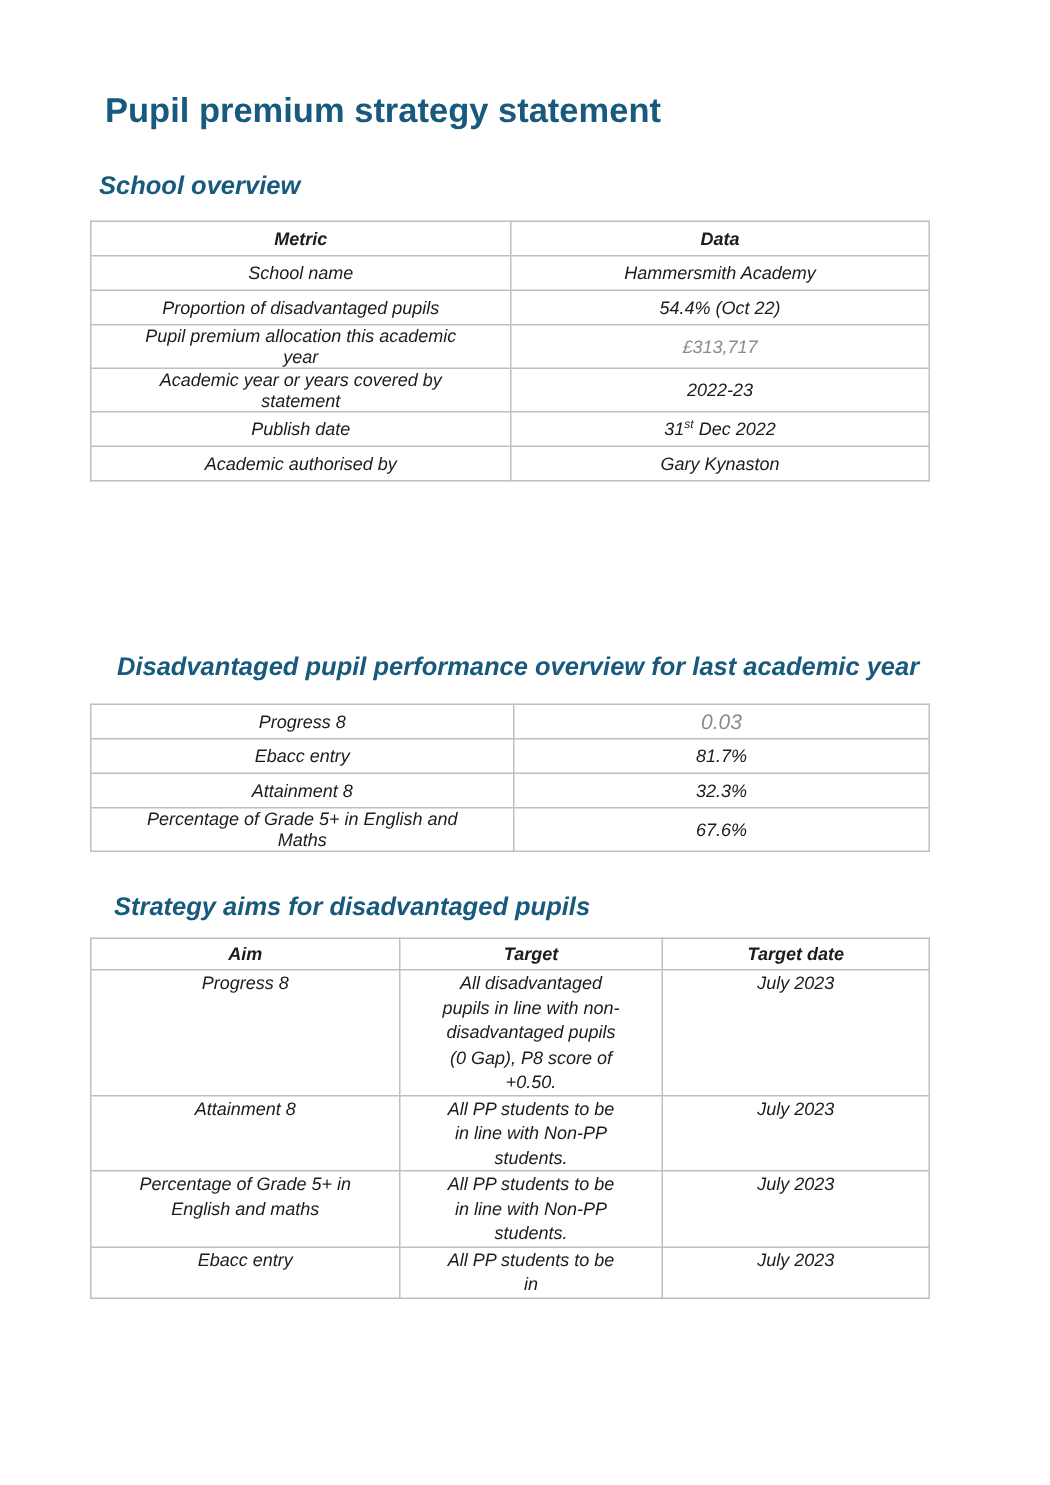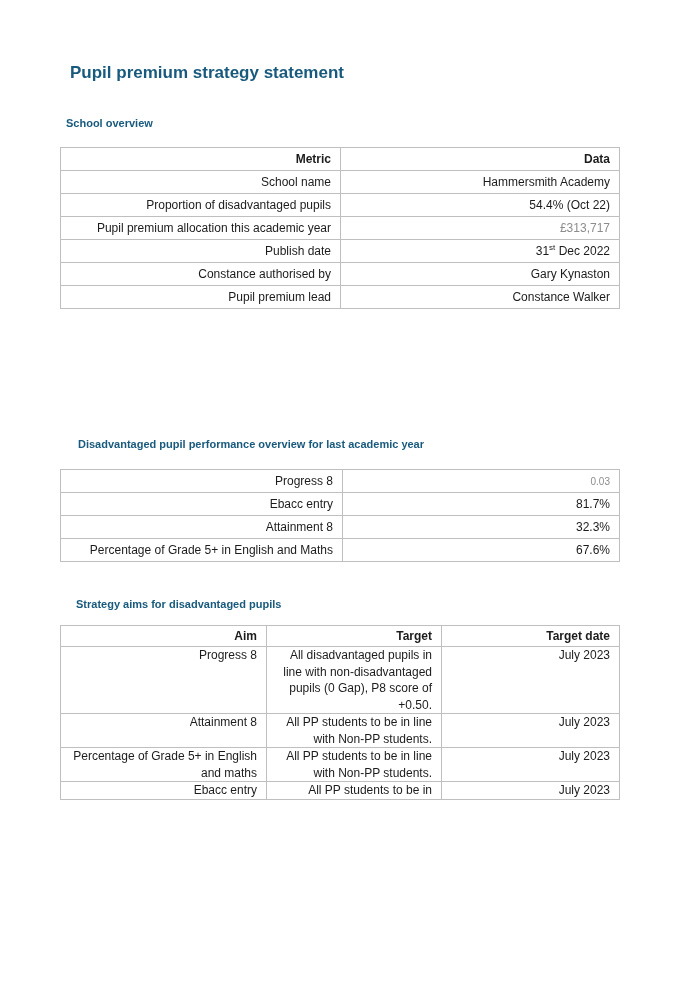--- a/index.html
+++ b/index.html
@@ -16,70 +16,72 @@
     height:990px;
     background:#ffffff;
     font-family:"Liberation Sans", sans-serif;
     color:var(--text);
     overflow:hidden;
   }
   .doc-title{
     position:absolute;
     left:70px; top:62px;
     margin:0;
-    font-size:17px;
+    font-size:23px;
     line-height:22px;
     font-weight:bold;
     color:var(--heading);
   }
   .section-heading{
     position:absolute;
     left:66px;
     margin:0;
-    font-size:11px;
+    font-size:17px;
     line-height:15px;
     font-weight:bold;
     color:var(--heading);
+    font-style:italic;
   }
   .h-overview{top:116px;}
   .h-performance{top:437px;margin-left:12px;}
   .h-aims{top:597px;margin-left:10px;}
 
   table.tbl{
     position:absolute;
     left:60px;
     width:559px;
     border-collapse:collapse;
     table-layout:fixed;
     font-size:12px;
     color:var(--text);
   }
   table.tbl th, table.tbl td{
     border:1px solid var(--border);
-    padding:0 9px;
-    text-align:right;
+    padding:0 26px;
+    text-align:center;
     overflow:hidden;
+    font-style:italic;
   }
   .tbl-overview{top:147px;}
   .tbl-overview th, .tbl-overview td{height:23px; vertical-align:middle;}
   .tbl-overview th{font-weight:bold;}
 
   .tbl-performance{top:469px;}
   .tbl-performance td{height:23px; vertical-align:middle;}
 
   .tbl-aims{top:625px;}
   .tbl-aims th{height:21px; vertical-align:middle; font-weight:bold;}
   .tbl-aims td{
     vertical-align:top;
     padding:3px 9px 3px 9px;
     line-height:16.5px;
   }
 
   td.muted{color:var(--muted);margin-left:41px;}
-  td.small{font-size:10px;}
+  td.small{font-size:14px;}
   sup.ord{font-size:8px; line-height:0;}
 </style>
 </head>
 <body>
 
 <div class="page">
 
   <h1 class="doc-title">Pupil premium strategy statement</h1>
 
   <h2 class="section-heading h-overview">School overview</h2>
@@ -102,30 +104,30 @@
       </tr>
       <tr>
         <td>Proportion of disadvantaged pupils</td>
         <td>54.4% (Oct 22)</td>
       </tr>
       <tr>
         <td>Pupil premium allocation this academic year</td>
         <td class="muted">£313,717</td>
       </tr>
       <tr>
+        <td>Academic year or years covered by statement</td>
+        <td>2022-23</td>
+      </tr>
+      <tr>
         <td>Publish date</td>
         <td><span>31</span><sup class="ord">st</sup><span> Dec 2022</span></td>
       </tr>
       <tr>
-        <td>Constance authorised by</td>
+        <td>Academic authorised by</td>
         <td>Gary Kynaston</td>
-      </tr>
-      <tr>
-        <td>Pupil premium lead</td>
-        <td>Constance Walker</td>
       </tr>
     </tbody>
   </table>
 
   <h2 class="section-heading h-performance">Disadvantaged pupil performance overview for last academic year</h2>
 
   <table class="tbl tbl-performance">
     <colgroup>
         <col style="width:282px">
         <col style="width:277px">

